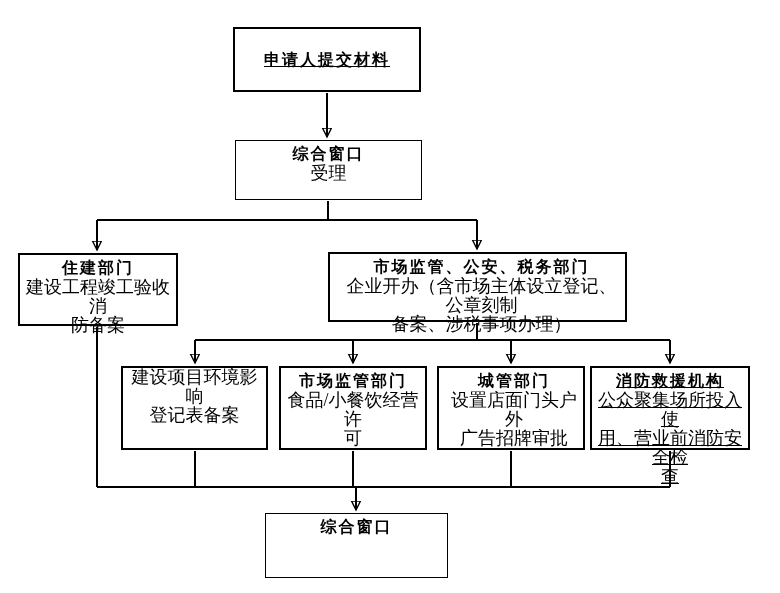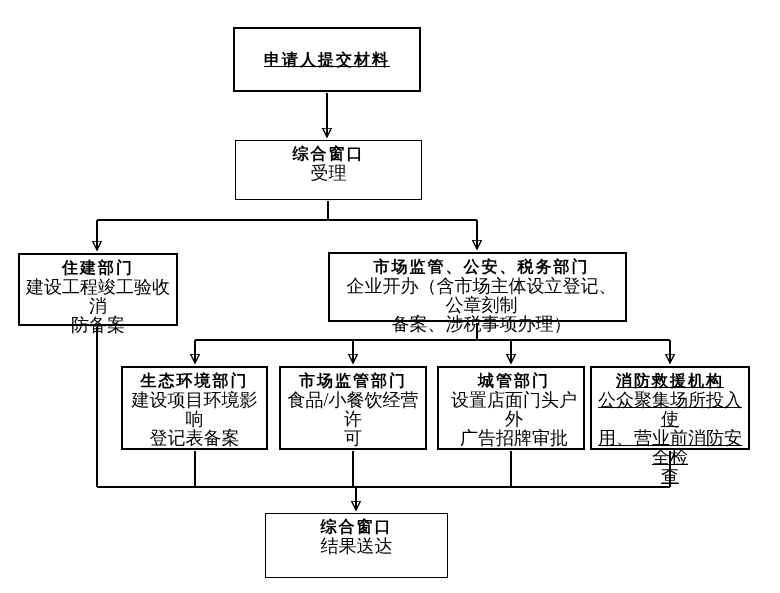--- a/index.html
+++ b/index.html
@@ -113,21 +113,20 @@
 防备案</div>
   </div>
 
   <div class="node" id="n-market-main">
     <div class="title">市场监管、公安、税务部门</div>
     <div class="subtitle">企业开办（含市场主体设立登记、公章刻制
 备案、涉税事项办理）</div>
   </div>
 
   <div class="node" id="n-eco">
-    <div class="title">生态环境部门</div>
     <div class="subtitle">建设项目环境影响
 登记表备案</div>
   </div>
 
   <div class="node" id="n-market">
     <div class="title">市场监管部门</div>
     <div class="subtitle">食品/小餐饮经营许
 可</div>
   </div>
 
@@ -139,16 +138,15 @@
 
   <div class="node" id="n-fire">
     <div class="title">消防救援机构</div>
     <div class="subtitle">公众聚集场所投入使
 用、营业前消防安全检
 查</div>
   </div>
 
   <div class="node thin" id="n-result">
     <div class="title">综合窗口</div>
-    <div class="subtitle">结果送达</div>
   </div>
 
 </div>
 
 </body></html>

